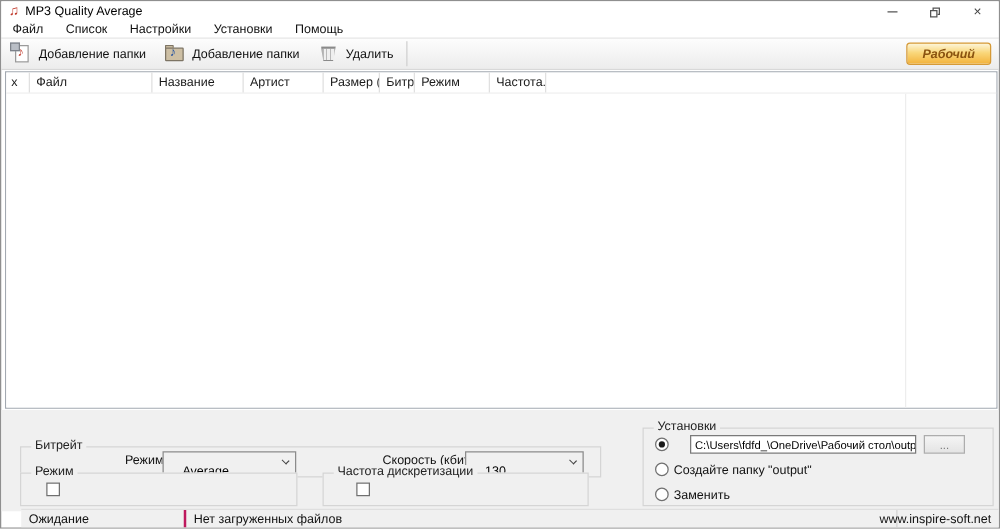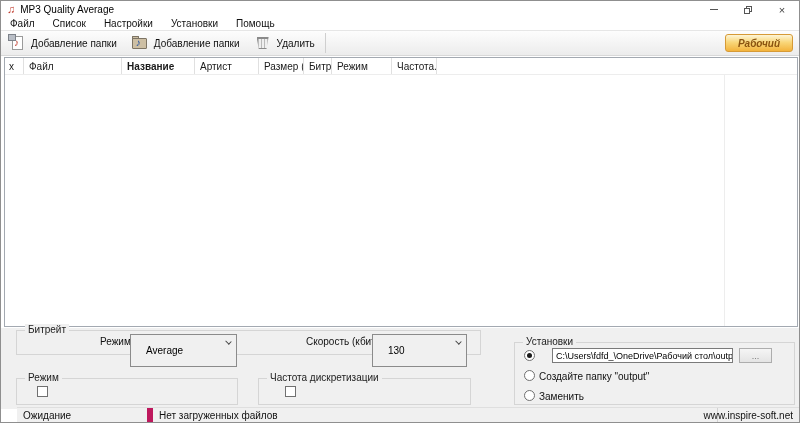--- a/index.html
+++ b/index.html
@@ -66,34 +66,34 @@
     position:absolute; top:56px; left:3px; width:794px; height:270px;
     background:#fff; border:1px solid #a3a9b1;
   }
   .lv-header{ display:flex; height:17px; background:#fff; border-bottom:1px solid #ededed; }
   .lv-col{
     display:flex; align-items:center; padding-left:5px; font-size:10px; color:#1a1a1a;
     border-right:1px solid #e0e0e0; overflow:hidden; white-space:nowrap;
   }
   .lv-col.c0{ width:19px; padding-left:4px; }
   .lv-col.c1{ width:98px; }
-  .lv-col.c2{ width:73px;font-weight:bold; }
+  .lv-col.c2{ width:73px; }
   .lv-col.c3{ width:64px; }
   .lv-col.c4{ width:45px; }
   .lv-col.c5{ width:28px; }
   .lv-col.c6{ width:60px; }
   .lv-col.c7{ width:45px; }
   .lv-col.filler{ flex:1; border-right:none; }
   .lv-body{ position:relative; height:251px; background:#fff; }
   .lv-faint-line{ position:absolute; left:719px; top:0; bottom:0; width:1px; background:#ededed; }
   
   .bottom-panel{ position:absolute; top:327px; left:0; right:0; height:81px; background:#f0f0f0; }
   .groupbox{ position:absolute; border:1px solid #d5d5d5; background:#f0f0f0; }
   .gb-title{ position:absolute; top:-7px; left:8px; padding:0 3px; background:#f0f0f0; font-size:10px; color:#222; line-height:12px; }
-  #gb-bitrate{ left:15px; top:2px; width:465px; height:25px; }
+  #gb-bitrate{ left:15px; top:29px; width:465px; height:25px; }
   #gb-mode{ left:15px; top:50px; width:222px; height:27px; }
   #gb-sample{ left:257px; top:50px; width:213px; height:27px; }
   #gb-dest{ left:513px; top:14px; width:281px; height:63px; }
   .fld-label{ position:absolute; font-size:10px; color:#111; white-space:nowrap; }
   .combo{
     position:absolute; height:33px; background:#f0f0f0; border:1px solid #8b8b8b;
     display:flex; align-items:center; padding-left:15px; font-size:10px; color:#000;
   }
   .combo .arrow{
     position:absolute; right:5px; top:4px; width:5px; height:5px;
@@ -113,21 +113,21 @@
     border:1px solid #adadad; display:flex; align-items:center; justify-content:center;
     font-size:9px; color:#777;
   }
   
   .statusbar{
     position:absolute; left:16px; right:0; bottom:0; height:15px; background:#f0f0f0;
     border-top:1px solid #dfdfdf; display:flex; align-items:center; font-size:10px; color:#111;
   }
   .sb-seg{ height:100%; display:flex; align-items:center; padding:0 6px; white-space:nowrap; }
   .sb-seg.s1{ width:130px; }
-  .sb-seg.s2{ flex:1; border-left:6px solid #be185d; }
+  .sb-seg.s2{ flex:1; border-left:2px solid #be185d; }
   .sb-seg.s3{ width:82px; border-left:1px solid #d2d2d2; justify-content:flex-end; }
 </style>
 </head>
 <body>
 
 <div id="window">
 
   <div class="titlebar">
     <span class="app-icon">♫</span>
     <span class="title-text">MP3 Quality Average</span>

